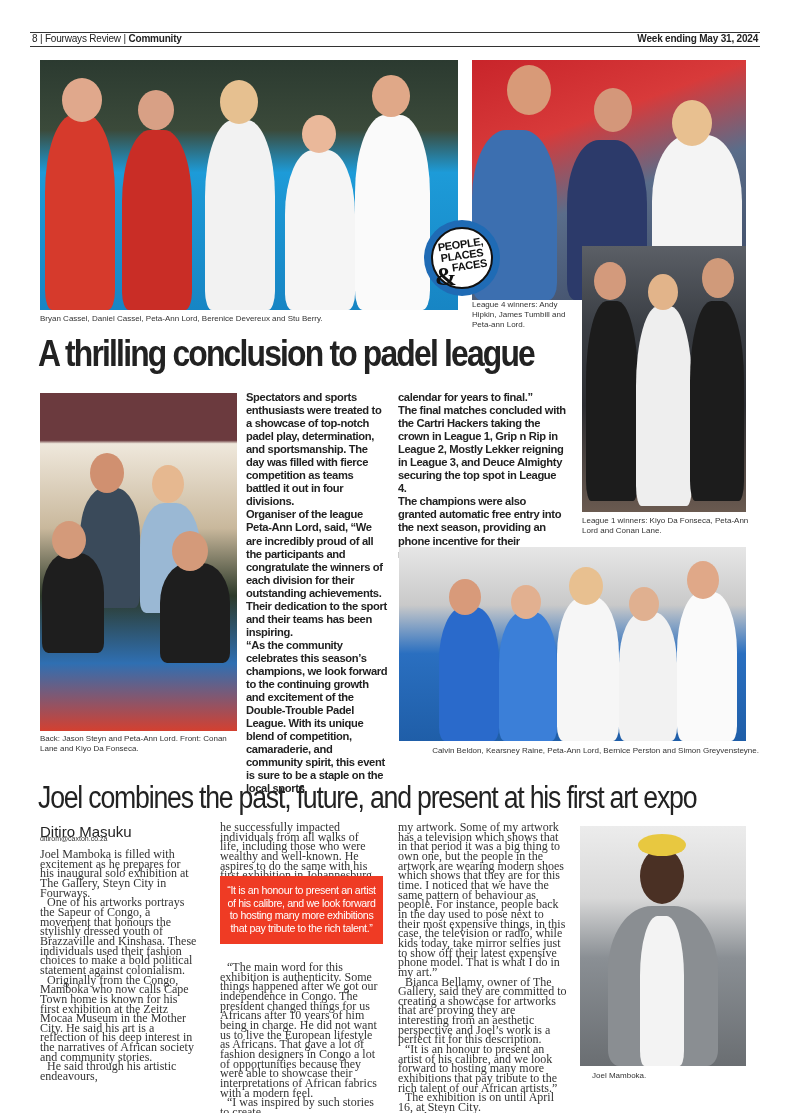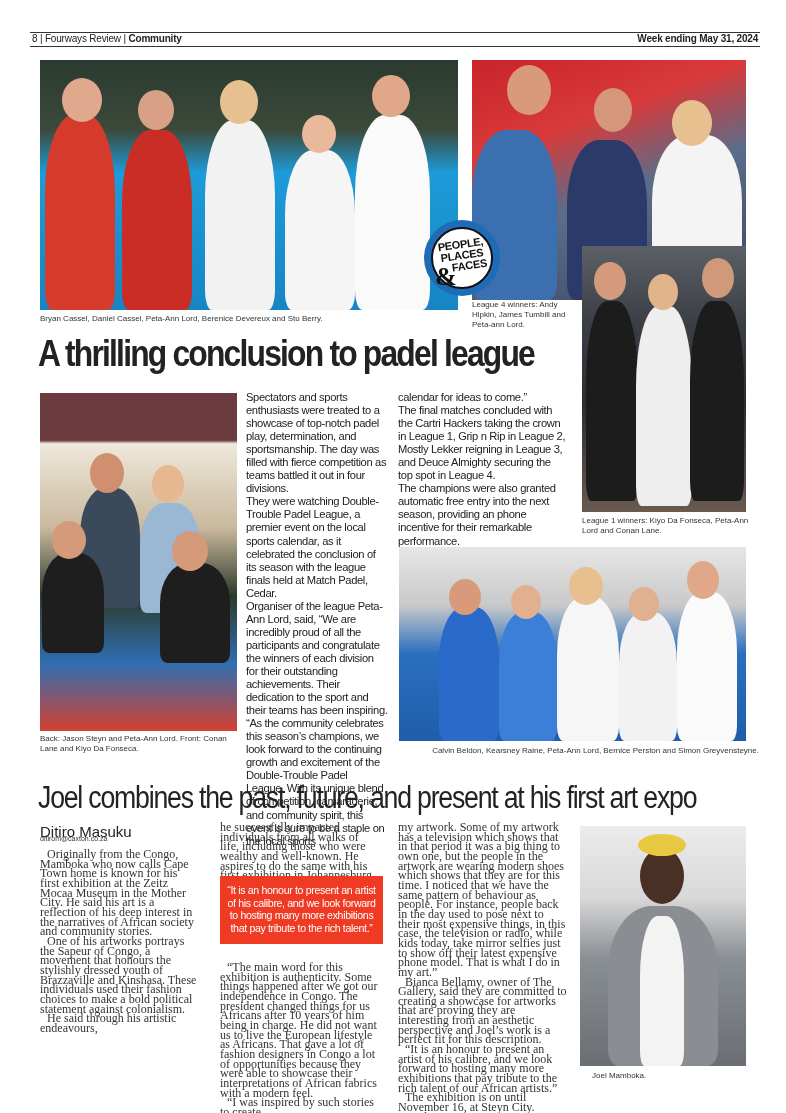--- a/index.html
+++ b/index.html
@@ -41,21 +41,21 @@
   
   .badge { left: 424px; top: 220px; width: 76px; height: 76px; border-radius: 50%; background: #1f6bb5; }
   .badge-inner { position: absolute; left: 7px; top: 7px; width: 62px; height: 62px; border-radius: 50%; background: #fff; border: 2px solid #111; }
   .badge-text { position: absolute; left: 0; top: 10px; width: 100%; text-align: center; font-family: "Liberation Sans", sans-serif; font-weight: bold; font-size: 11px; line-height: 11px; color: #111; transform: rotate(-8deg); letter-spacing: -0.3px; }
   .badge-amp { position: absolute; left: 2px; top: 33px; font-family: "Liberation Serif", serif; font-weight: bold; font-size: 26px; color: #111; }
 
   
   .headline-1 { left: 38px; top: 333px; width: 530px; font-family: "Liberation Sans", sans-serif; font-weight: bold; font-size: 37px; line-height: 42px; color: #222; letter-spacing: -2.1px; transform: scaleX(0.86); transform-origin: left top; white-space: nowrap; }
 
   
-  .body-a { font-family: "Liberation Sans", sans-serif; font-size: 11.2px; line-height: 13.05px; color: #222; letter-spacing: -0.35px; }
+  .body-a { font-family: "Liberation Sans", sans-serif; font-size: 11.2px; line-height: 13.05px; color: #222; letter-spacing: -0.35px; font-weight: bold; }
   .body-a p { margin: 0; }
   .col-a1 { left: 246px; top: 391px; width: 142px; }
   .col-a2 { left: 398px; top: 391px; width: 168px; }
 
   
   .headline-2 { left: 38px; top: 780px; width: 720px; font-family: "Liberation Sans", sans-serif; font-size: 31px; line-height: 36px; color: #222; letter-spacing: -1.4px; transform: scaleX(0.86); transform-origin: left top; white-space: nowrap; }
 
   
   .byline-name { left: 40px; top: 823px; font-size: 15px; color: #222; font-family: "Liberation Sans", sans-serif; }
   .byline-email { left: 40px; top: 835px; font-size: 7px; color: #333; font-family: "Liberation Sans", sans-serif; }
@@ -142,27 +142,26 @@
   <div class="head" style="left:112px; top:72px; width:32px; height:38px; background:#e6b890;"></div>
   <div class="person" style="left:2px; top:160px; width:62px; height:100px; background:#1e1e1e;"></div>
   <div class="head" style="left:12px; top:128px; width:34px; height:38px; background:#d49a7a;"></div>
   <div class="person" style="left:120px; top:170px; width:70px; height:100px; background:#1e1e1e;"></div>
   <div class="head" style="left:132px; top:138px; width:36px; height:40px; background:#d49a7a;"></div>
 </div>
 <div class="abs caption" style="left:40px; top:734px; width:200px;">Back: Jason Steyn and Peta-Ann Lord. Front: Conan Lane and Kiyo Da Fonseca.</div>
 
 <div class="abs body-a col-a1">
   <p>Spectators and sports enthusiasts were treated to a showcase of top-notch padel play, determination, and sportsmanship. The day was filled with fierce competition as teams battled it out in four divisions.</p>
-  <p>They were watching Double-Trouble Padel League, a premier event on the local sports calendar, as it celebrated the conclusion of its season with the league finals held at Match Padel, Cedar.</p>
   <p>Organiser of the league Peta-Ann Lord, said, “We are incredibly proud of all the participants and congratulate the winners of each division for their outstanding achievements. Their dedication to the sport and their teams has been inspiring.</p>
   <p>“As the community celebrates this season’s champions, we look forward to the continuing growth and excitement of the Double-Trouble Padel League. With its unique blend of competition, camaraderie, and community spirit, this event is sure to be a staple on the local sports</p>
 </div>
 
 <div class="abs body-a col-a2">
-  <p>calendar for ideas to come.”</p>
+  <p>calendar for years to final.”</p>
   <p>The final matches concluded with the Cartri Hackers taking the crown in League 1, Grip n Rip in League 2, Mostly Lekker reigning in League 3, and Deuce Almighty securing the top spot in League 4.</p>
   <p>The champions were also granted automatic free entry into the next season, providing an phone incentive for their remarkable performance.</p>
 </div>
 
 <div class="abs photo photo-5">
   <div class="person" style="left:40px; top:60px; width:60px; height:134px; background:#2a6acb;"></div>
   <div class="head" style="left:50px; top:32px; width:32px; height:36px; background:#d89a7a;"></div>
   <div class="person" style="left:100px; top:65px; width:58px; height:129px; background:#3b7fd8;"></div>
   <div class="head" style="left:112px; top:38px; width:30px; height:34px; background:#e2b090;"></div>
   <div class="person" style="left:158px; top:50px; width:62px; height:144px; background:#f6f6f6;"></div>
@@ -173,39 +172,40 @@
   <div class="head" style="left:288px; top:14px; width:32px; height:38px; background:#e0a888;"></div>
 </div>
 <div class="abs caption" style="left:399px; top:746px; width:360px;text-align:right;">Calvin Beldon, Kearsney Raine, Peta-Ann Lord, Bernice Perston and Simon Greyvensteyne.</div>
 
 <div class="abs headline-2">Joel combines the past, future, and present at his first art expo</div>
 
 <div class="abs byline-name">Ditiro Masuku</div>
 <div class="abs byline-email">ditirom@caxton.co.za</div>
 
 <div class="abs body-b col-b1">
+  <p class="noindent">Joel Mamboka is filled with excitement as he prepares for his inaugural solo exhibition at The Gallery, Steyn City in Fourways.</p>
+  <p>One of his artworks portrays the Sapeur of Congo, a movement that honours the stylishly dressed youth of Brazzaville and Kinshasa. These individuals used their fashion choices to make a bold political statement against colonialism.</p>
   <p>Originally from the Congo, Mamboka who now calls Cape Town home is known for his first exhibition at the Zeitz Mocaa Museum in the Mother City. He said his art is a reflection of his deep interest in the narratives of African society and community stories.</p>
-  <p>One of his artworks portrays the Sapeur of Congo, a movement that honours the stylishly dressed youth of Brazzaville and Kinshasa. These individuals used their fashion choices to make a bold political statement against colonialism.</p>
   <p>He said through his artistic endeavours,</p>
 </div>
 
 <div class="abs body-b col-b2">
   <p class="noindent">he successfully impacted individuals from all walks of life, including those who were wealthy and well-known. He aspires to do the same with his first exhibition in Johannesburg.</p>
 </div>
 <div class="abs pullquote">“It is an honour to present an artist of his calibre, and we look forward to hosting many more exhibitions that pay tribute to the rich talent.”</div>
 <div class="abs body-b col-b2b">
   <p>“The main word for this exhibition is authenticity. Some things happened after we got our independence in Congo. The president changed things for us Africans after 10 years of him being in charge. He did not want us to live the European lifestyle as Africans. That gave a lot of fashion designers in Congo a lot of opportunities because they were able to showcase their interpretations of African fabrics with a modern feel.</p>
   <p>“I was inspired by such stories to create</p>
 </div>
 
 <div class="abs body-b col-b3">
   <p class="noindent">my artwork. Some of my artwork has a television which shows that in that period it was a big thing to own one, but the people in the artwork are wearing modern shoes which shows that they are for this time. I noticed that we have the same pattern of behaviour as people. For instance, people back in the day used to pose next to their most expensive things, in this case, the television or radio, while kids today, take mirror selfies just to show off their latest expensive phone model. That is what I do in my art.”</p>
   <p>Bianca Bellamy, owner of The Gallery, said they are committed to creating a showcase for artworks that are proving they are interesting from an aesthetic perspective and Joel’s work is a perfect fit for this description.</p>
   <p>“It is an honour to present an artist of his calibre, and we look forward to hosting many more exhibitions that pay tribute to the rich talent of our African artists.”</p>
-  <p>The exhibition is on until November 16, at Steyn City.</p>
+  <p>The exhibition is on until April 16, at Steyn City.</p>
   <p class="noindent">Details: 064 650 1871.</p>
 </div>
 
 <div class="abs photo photo-6">
   <div class="person" style="left:28px; top:80px; width:110px; height:160px; background:#8a8e92;"></div>
   <div class="person" style="left:60px; top:90px; width:44px; height:150px; background:#f3f3f3;"></div>
   <div class="head" style="left:60px; top:22px; width:44px; height:56px; background:#4a3024;"></div>
   <div class="head" style="left:58px; top:8px; width:48px; height:22px; background:#e8c840;"></div>
 </div>
 <div class="abs caption" style="left:580px; top:1071px; width:160px;margin-left:12px;">Joel Mamboka.</div>

